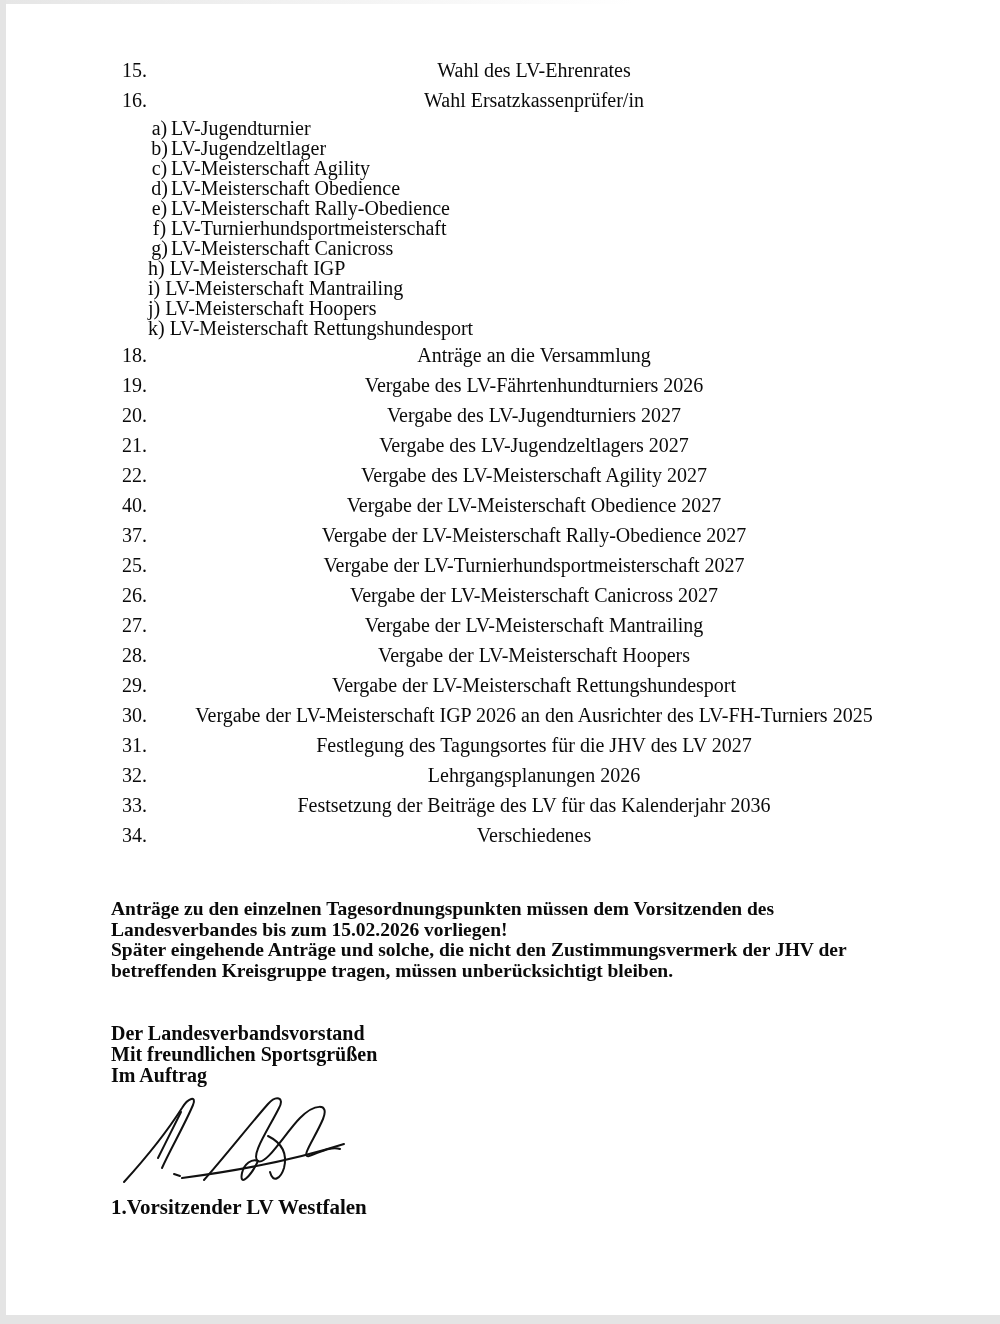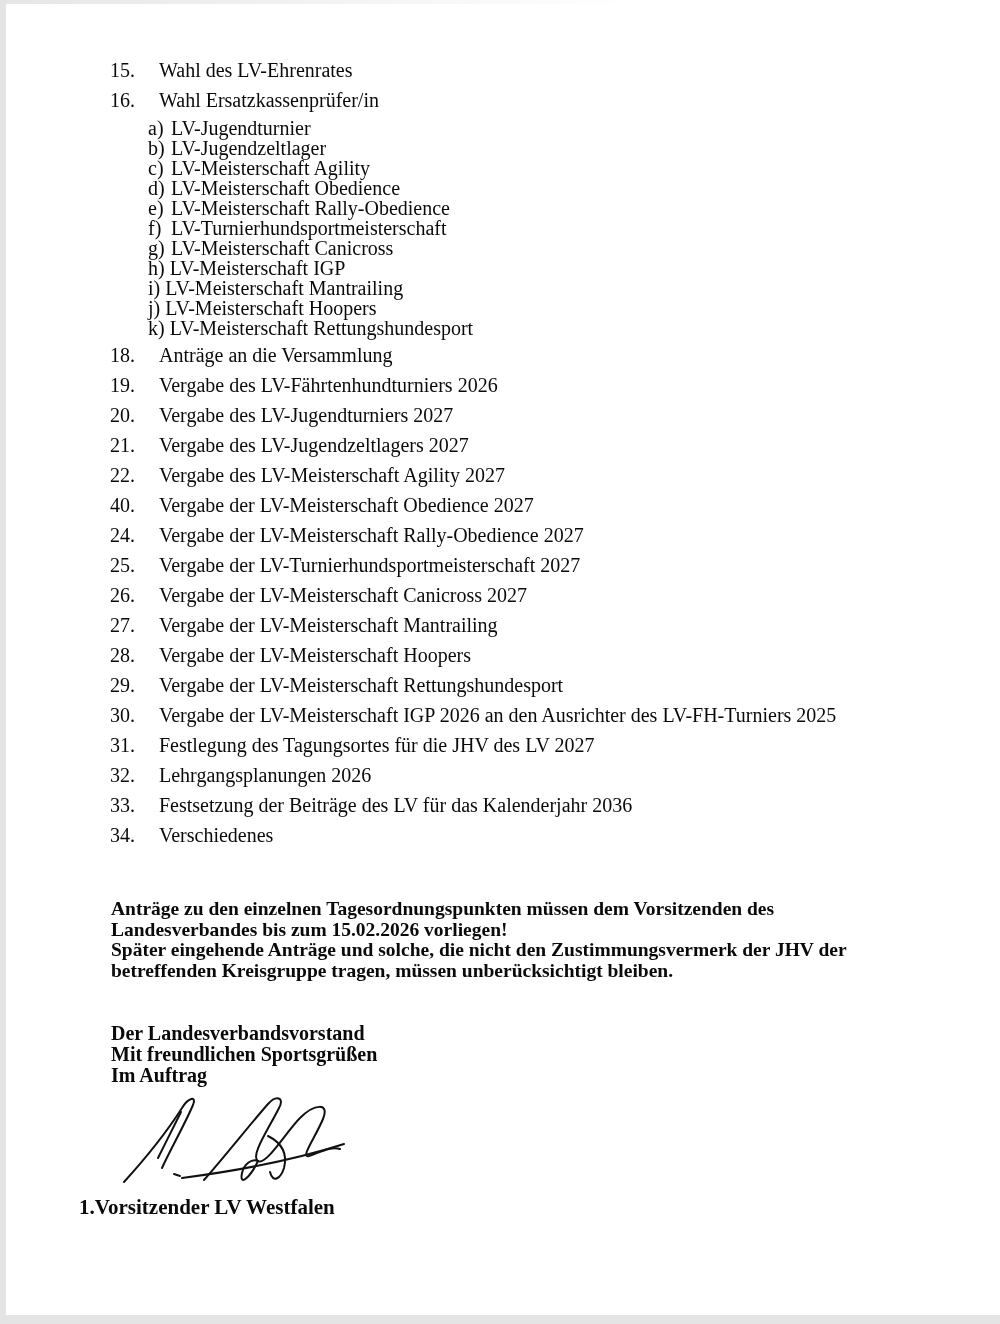--- a/index.html
+++ b/index.html
@@ -18,21 +18,21 @@
   .top-shade{
     position:absolute;left:0;top:0;height:4px;width:70%;
     background:linear-gradient(to right,#e6e6e6 0%,#f5f5f5 55%,#ffffff 90%);
   }
   .content{
     position:absolute;left:0;top:0;width:100%;
     padding-top:58px;
     box-sizing:border-box;
   }
   
-  .agenda{width:100%;}
+  .agenda{width:100%;text-align:center;}
   .agenda-item{margin-bottom:5px;}
   .item-row{
     display:flex;
     padding-left:104px;
     font-size:20px;
     line-height:25px;
   }
   .num{flex:0 0 49px;}
   .lines{flex:1;max-width:750px;}
   
@@ -63,21 +63,21 @@
     font-weight:bold;
     line-height:21px;
   }
   .signature-wrap{
     margin-top:6px;
     padding-left:112px;
   }
   .signature-wrap svg{display:block;}
   .signoff{
     margin-top:8px;
-    padding-left:73px;
+    padding-left:105px;
     font-size:21px;
     font-weight:bold;
     line-height:22px;
   }
 </style>
 </head>
 <body>
 
 <div class="page">
   <div class="top-shade"></div>
@@ -191,21 +191,21 @@
         <div class="agenda-item">
           <div class="item-row">
             <span class="num">40.</span>
             <div class="lines">
               <div>Vergabe der LV-Meisterschaft Obedience 2027</div>
             </div>
           </div>
         </div>
         <div class="agenda-item">
           <div class="item-row">
-            <span class="num">24.</span>
+            <span class="num">37.</span>
             <div class="lines">
               <div>Vergabe der LV-Meisterschaft Rally-Obedience 2027</div>
             </div>
           </div>
         </div>
         <div class="agenda-item">
           <div class="item-row">
             <span class="num">25.</span>
             <div class="lines">
               <div>Vergabe der LV-Turnierhundsportmeisterschaft 2027</div>

